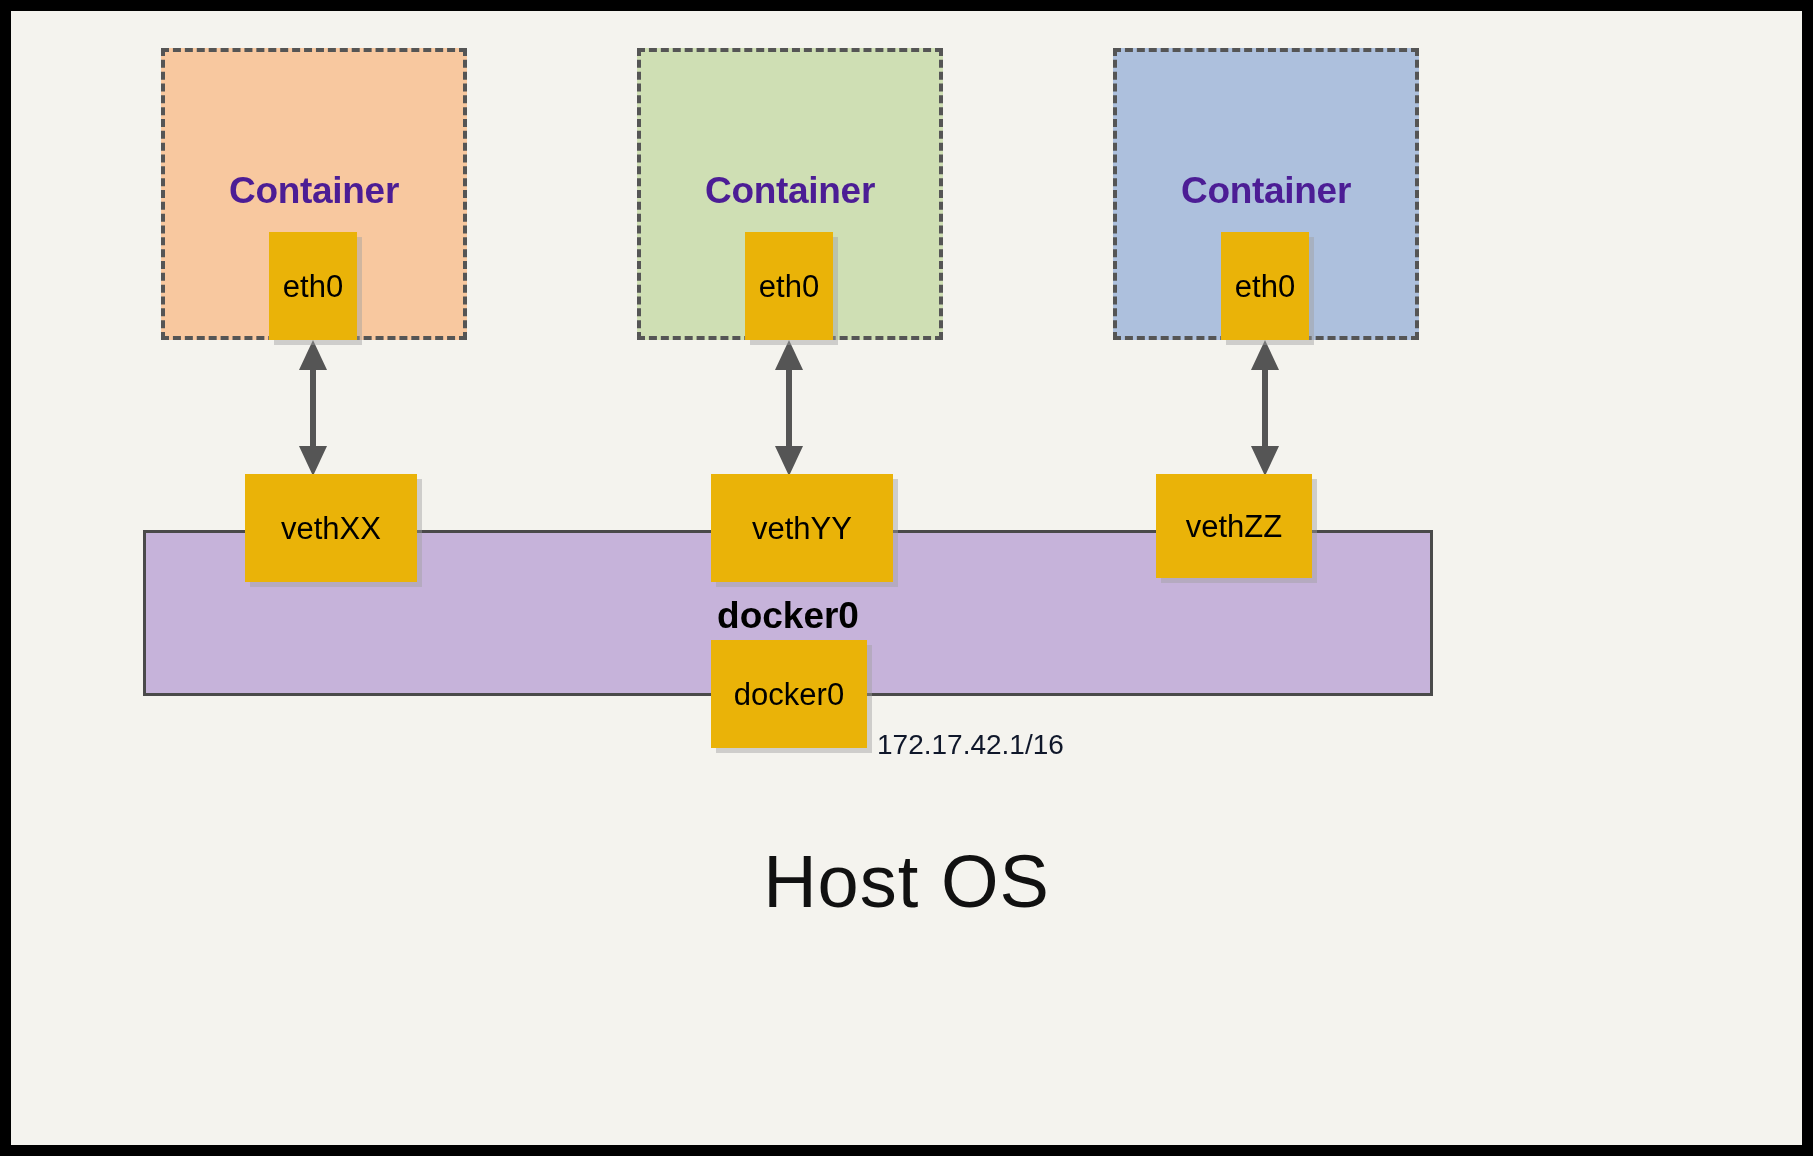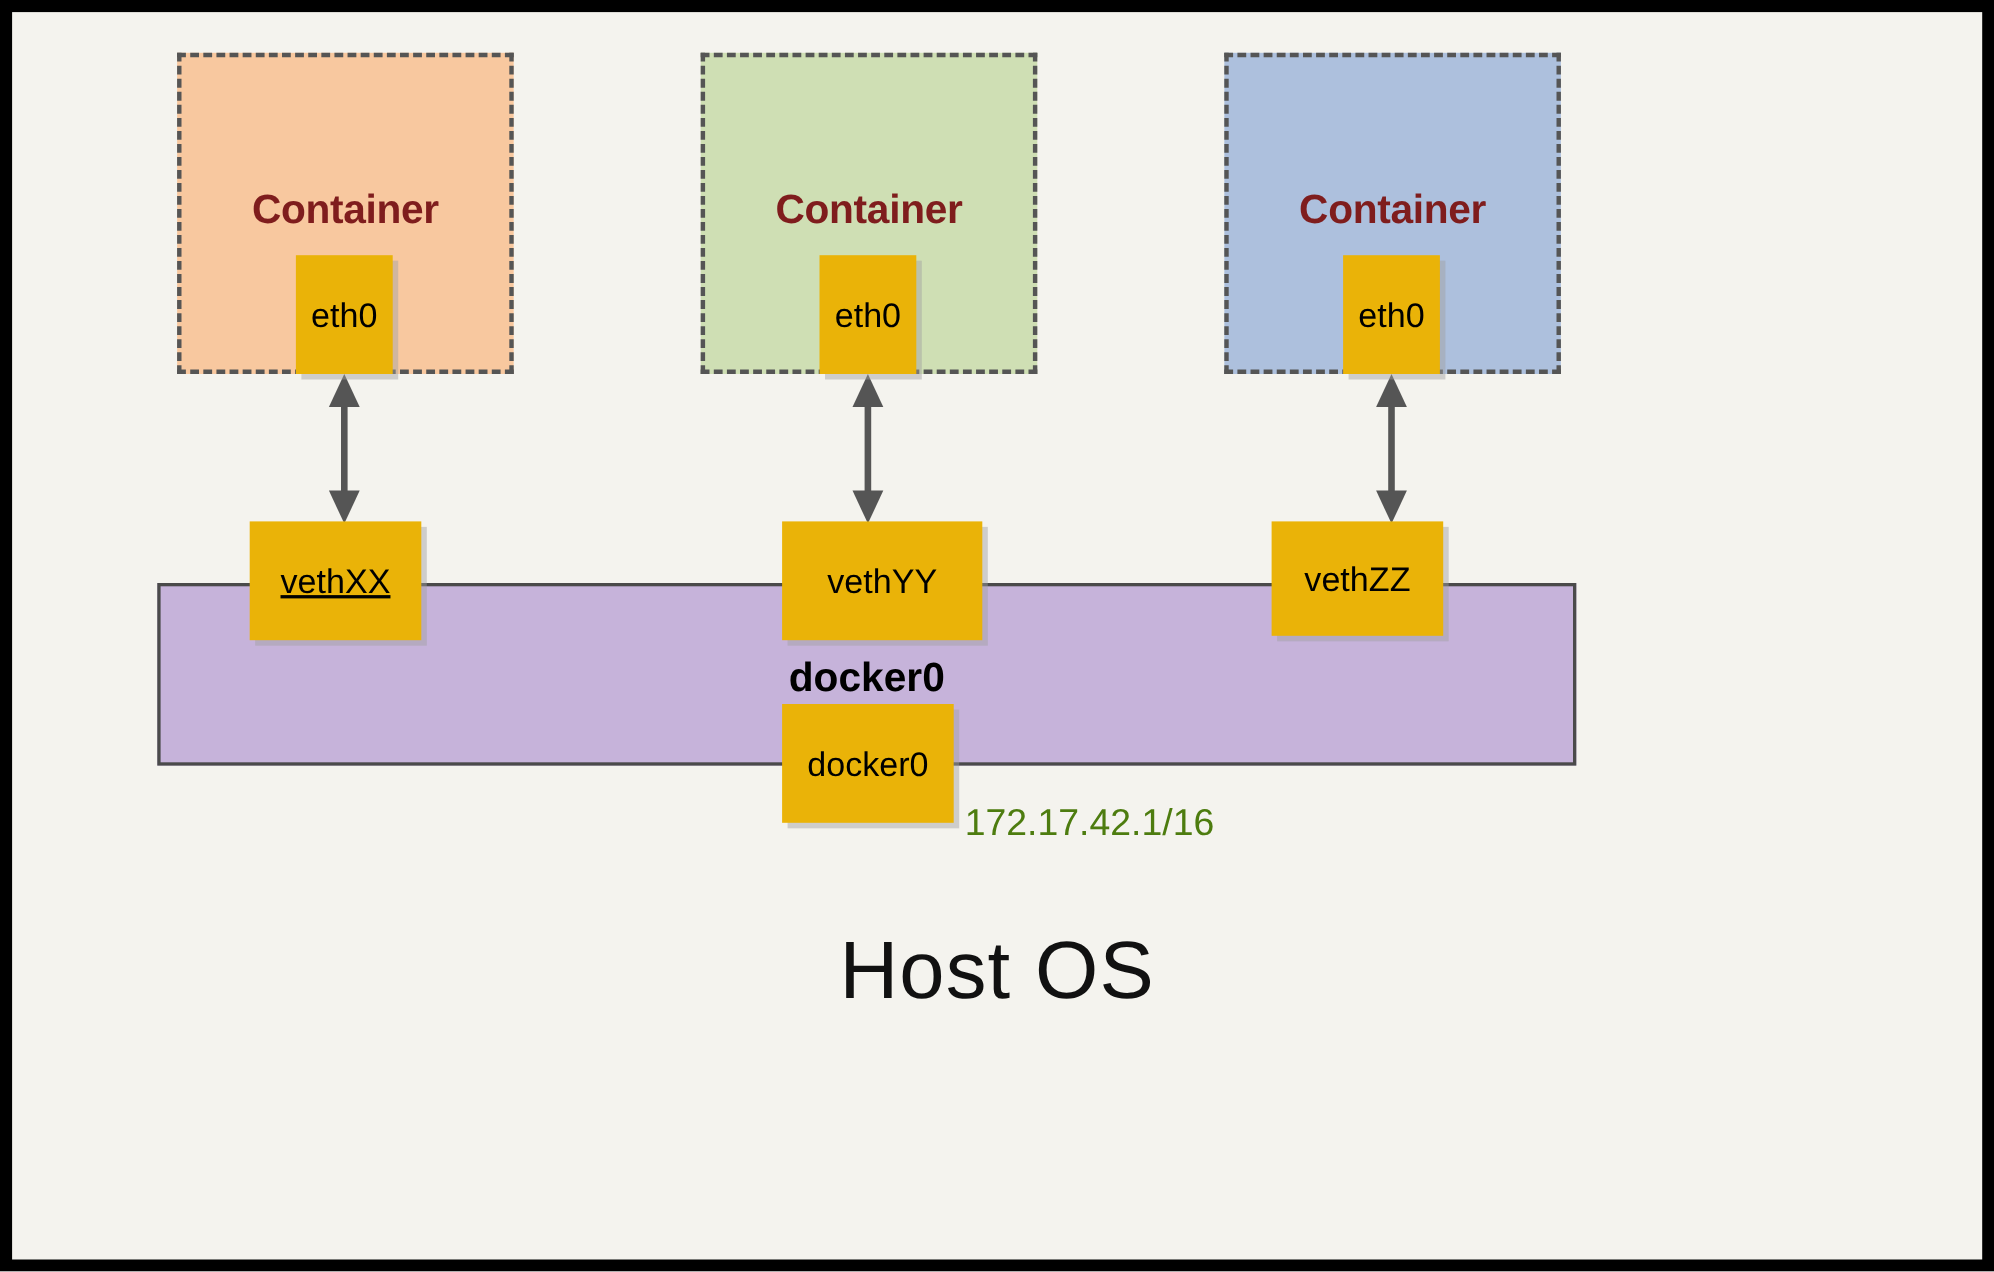--- a/index.html
+++ b/index.html
@@ -32,21 +32,21 @@
     box-sizing: border-box;
   }
   .container-title {
     position: absolute;
     left: 0;
     right: 0;
     top: 118px;
     text-align: center;
     font-size: 37px;
     font-weight: bold;
-    color: #7f1d1d;
+    color: #4c1d95;
     letter-spacing: -0.3px;
   }
 
   
   .note {
     position: absolute;
     background: #eab308;
     box-shadow: 5px 5px 0 0 rgba(160,160,160,0.45);
     display: flex;
     align-items: center;
@@ -81,22 +81,22 @@
     right: 0;
     text-align: center;
     font-size: 37px;
     font-weight: bold;
     color: #000000;
     z-index: 4;
   }
 
   #ip-label {
     position: absolute;
-    font-size: 34px;
-    color: #4d7c0f;
+    font-size: 28px;
+    color: #0f172a;
     white-space: nowrap;
     z-index: 7;
     text-align: right;
   }
 
   #host-os {
     position: absolute;
     left: 0;
     right: 0;
     text-align: center;
@@ -118,21 +118,21 @@
     <div class="note" style="left:258px; top:221px; width:88px; height:108px;">
       <span>eth0</span>
     </div>
 
     <svg class="arrow" style="left:284px; top:329px; width:36px; height:136px;" viewBox="0 0 36 136">
       <line x1="18" y1="16" x2="18" y2="120" stroke="#555555" stroke-width="6"></line>
       <polygon points="18,0 4,30 32,30" fill="#555555"></polygon>
       <polygon points="18,136 4,106 32,106" fill="#555555"></polygon>
     </svg>
 
-    <div class="note" style="left:216px; top:463px; width:156px; height:108px;text-decoration:underline;">
+    <div class="note" style="left:234px; top:463px; width:172px; height:108px;">
       <span>vethXX</span>
     </div>
 
     <div class="container-box" style="left:626px; top:37px; width:306px; height:292px; background:#cfdfb4;">
       <div class="container-title">Container</div>
     </div>
     <div class="note" style="left:734px; top:221px; width:88px; height:108px;">
       <span>eth0</span>
     </div>
 

